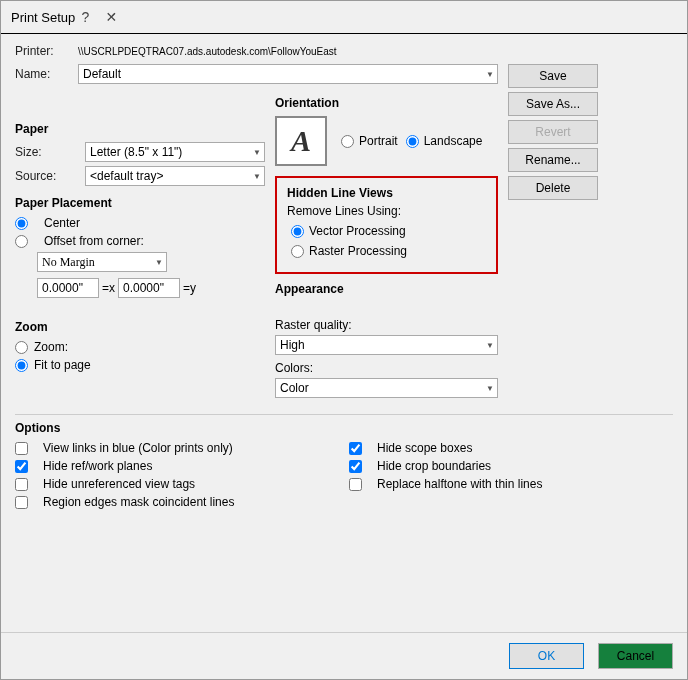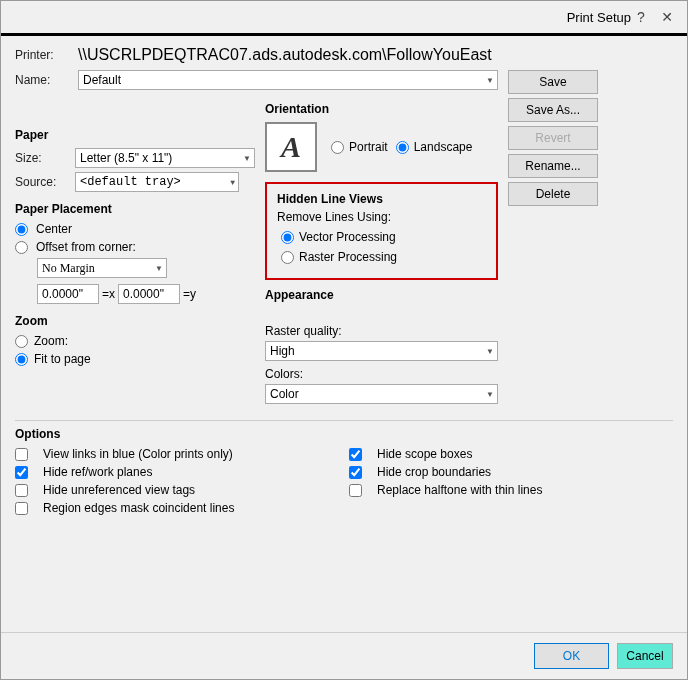--- a/index.html
+++ b/index.html
@@ -19,22 +19,22 @@
       border: 1px solid #999;
       box-shadow: 2px 2px 8px rgba(0,0,0,0.3);
       display: flex;
       flex-direction: column;
     }
     .title-bar {
       background: #f0f0f0;
       padding: 6px 10px;
       display: flex;
       align-items: center;
-      justify-content: flex-end;
-      border-bottom: 3px solid #000000;
+      justify-content: flex-start;
+      border-bottom: 1px solid #000000;
     }
     .title-bar-left {
       font-size: 13px;
       font-weight: normal;
     }
     .title-bar-right {
       display: flex;
       gap: 6px;
       align-items: center;
     }
@@ -97,21 +97,21 @@
       grid-template-columns: 1fr 1fr;
       gap: 10px;
       margin-top: 4px;
     }
 
     .left-col {}
     .right-col {}
 
     
     .paper-section { margin-bottom: 10px; margin-top: 28px; }
-    .paper-row { display: flex; align-items: center; gap: 10px; margin-bottom: 4px; }
+    .paper-row { display: flex; align-items: center; gap: 20px; margin-bottom: 4px; }
     .paper-label { width: 50px; }
 
     
     .orientation-section { margin-bottom: 10px; }
     .orientation-options { display: flex; gap: 14px; align-items: center; margin-top: 4px; }
     .orientation-icon {
       width: 52px;
       height: 50px;
       border: 2px solid #888;
       display: flex;
@@ -120,23 +120,23 @@
       font-size: 28px;
       color: #555;
       background: white;
     }
     .radio-group { display: flex; gap: 8px; }
     .radio-item { display: flex; align-items: center; gap: 5px; }
     input[type=radio] { cursor: pointer; margin: 0; }
     input[type=checkbox] { cursor: pointer; margin: 0; }
 
     
-    .placement-section { margin-bottom: 10px; }
+    .placement-section { margin-bottom: 22px; }
     .placement-options { margin-top: 4px; }
-    .placement-row { display: flex; align-items: center; gap: 8px; margin-bottom: 4px; }
+    .placement-row { display: flex; align-items: center; gap: 16px; margin-bottom: 4px; }
     .offset-inputs { display: flex; align-items: center; gap: 3px; }
     input[type=text] {
       border: 1px solid #aaa;
       padding: 2px 4px;
       font-size: 12px;
       font-family: inherit;
       background: white;
     }
 
     
@@ -223,46 +223,46 @@
       gap: 4px 10px;
     }
     .option-item { display: flex; align-items: center; gap: 15px; }
 
     
     .bottom-bar {
       display: flex;
       justify-content: flex-end;
       align-items: center;
       padding: 10px 14px;
-      gap: 8px;
+      gap: 14px;
       border-top: 1px solid #ccc;
     }
     .btn-ok {
       width: 75px;
       padding: 5px 8px;
       font-size: 12px;
       font-family: inherit;
       background: #e1e1e1;
       border: 1px solid #0078d4;
       cursor: pointer;
       color: #0078d4;
     }
     .btn-cancel {
-      width: 56px;
+      width: 75px;
       padding: 5px 8px;
       font-size: 12px;
       font-family: inherit;
-      background: #5eead4;
+      background: #15803d;
       border: 1px solid #ababab;
       cursor: pointer;
     }
 
     .divider { height: 1px; background: #ccc; margin: 6px 0; }
 
-    .printer-path { font-size: 16px; }
+    .printer-path { font-size: 10px; }
 
     
     .a-icon {
       font-family: serif;
       font-size: 30px;
       font-weight: bold;
       font-style: italic;
       color: #333;
     }
   </style>
@@ -305,21 +305,21 @@
               <div class="paper-row">
                 <span class="paper-label label">Size:</span>
                 <div class="select-with-arrow" style="width:180px;">
                   <select style="width:100%;">
                     <option>Letter (8.5" x 11")</option>
                   </select>
                 </div>
               </div>
               <div class="paper-row">
                 <span class="paper-label label">Source:</span>
-                <div class="select-with-arrow" style="width:164px;font-family:Liberation Mono, monospace;">
+                <div class="select-with-arrow" style="width:180px;">
                   <select style="width:100%;">
                     <option>&lt;default tray&gt;</option>
                   </select>
                 </div>
               </div>
             </div>
 
             <div class="placement-section">
               <div class="section-title">Paper Placement</div>
               <div class="placement-options">

